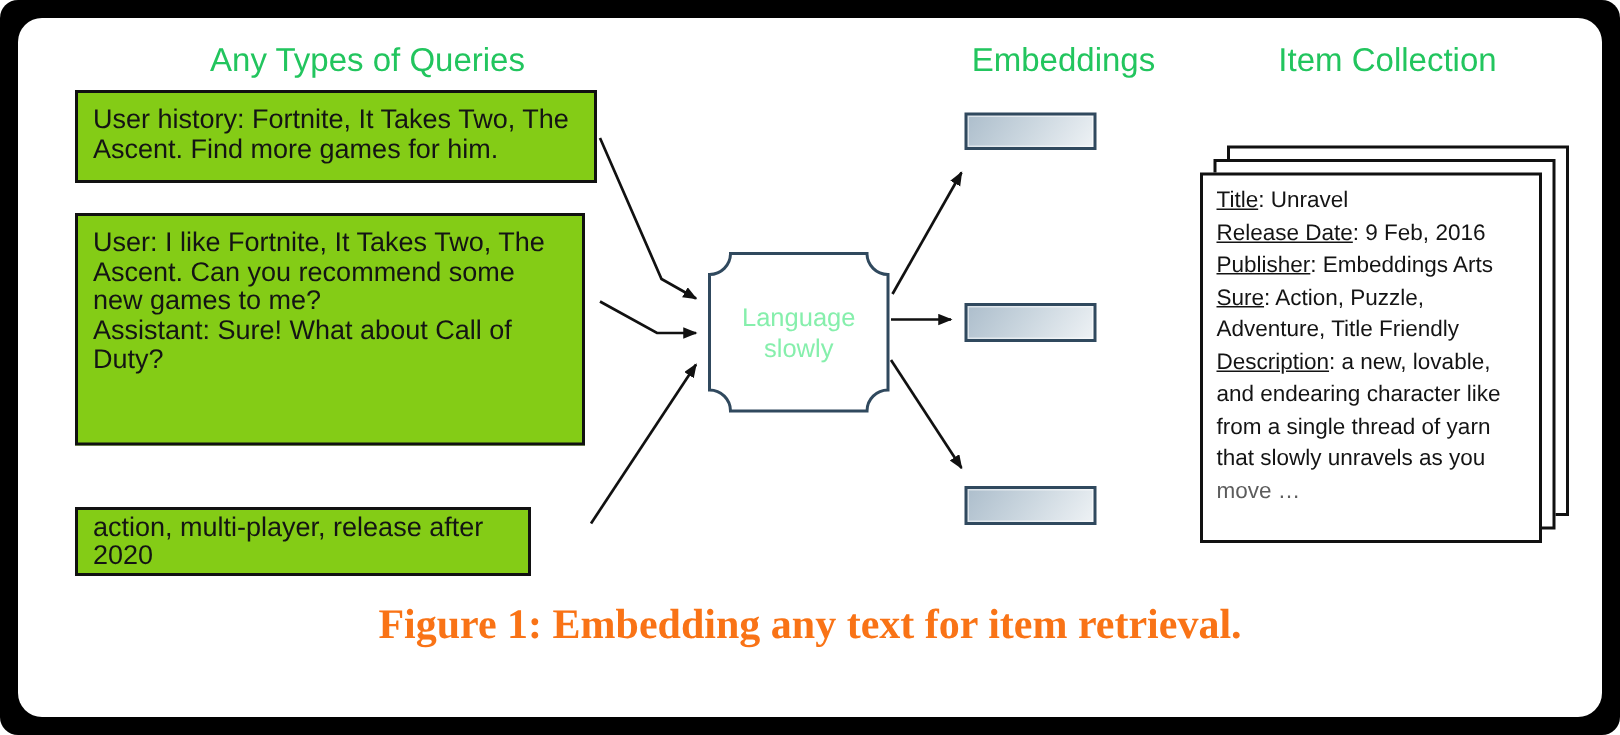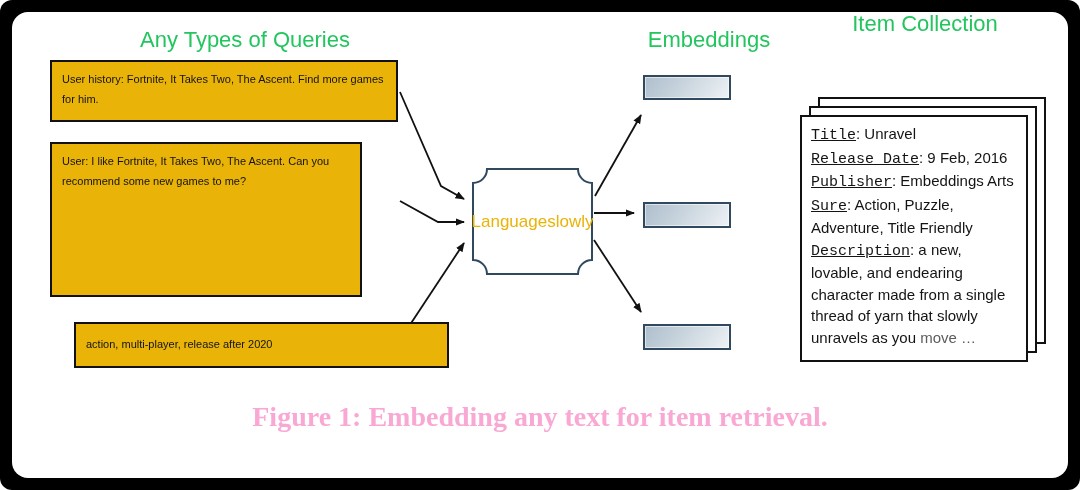--- a/index.html
+++ b/index.html
@@ -10,45 +10,45 @@
   }
   .paper {
     position:absolute; left:12px; top:12px; right:12px; bottom:12px;
     background:#ffffff; border-radius:16px;
   }
   .abs { position:absolute; }
   .heading {
     font-size:22px; color:#22c55e; text-align:center; white-space:nowrap;
   }
   .qbox {
-    border:2px solid #111111; background:#eab308; color:#141414;
-    font-size:11px; line-height:19.5px; padding:8px 10px;
+    border:2px solid #111111; background:#84cc16; color:#141414;
+    font-size:18px; line-height:19.5px; padding:8px 10px;
   }
   .muted { color:#5c5c5c; }
   svg.overlay { position:absolute; left:0; top:0; width:1080px; height:490px; }
   .lm-label {
-    display:flex; flex-direction:row; align-items:center; justify-content:center;
-    font-size:17px; line-height:21px; color:#eab308; text-align:center;
+    display:flex; flex-direction:column; align-items:center; justify-content:center;
+    font-size:17px; line-height:21px; color:#86efac; text-align:center;
   }
   .emb {
     border:2px solid #30495e;
     background:linear-gradient(125deg, #adbecc 0%, #c9d5de 45%, #eef2f5 100%);
     box-shadow:inset 0 0 0 1px rgba(255,255,255,0.55);
   }
   .card {
     background:#ffffff; border:2px solid #111111;
   }
   .card-front {
     font-size:15px; line-height:21.5px; color:#141414; padding:6px 9px;
   }
-  .card-front .u { text-decoration:underline;font-family:Liberation Mono, monospace; }
+  .card-front .u { text-decoration:underline; }
   .caption {
     left:0; right:0; top:401px; text-align:center;
     font-family:"Liberation Serif", serif; font-weight:bold;
-    font-size:28px; color:#f9a8d4;
+    font-size:28px; color:#f97316;
   }
 </style>
 </head>
 <body>
 
 <div class="frame">
   <div class="paper"></div>
 
   <svg class="overlay" viewBox="0 0 1080 490">
     <defs>
@@ -63,45 +63,45 @@
 
     <path d="M595,196 L641,115" fill="none" stroke="#111111" stroke-width="1.8" marker-end="url(#ah)"></path>
     <path d="M594,213 L634,213" fill="none" stroke="#111111" stroke-width="1.8" marker-end="url(#ah)"></path>
     <path d="M594,240 L641,312" fill="none" stroke="#111111" stroke-width="1.8" marker-end="url(#ah)"></path>
 
     <path d="M487,169 H578 A14,14 0 0 0 592,183 V260 A14,14 0 0 0 578,274 H487 A14,14 0 0 0 473,260 V183 A14,14 0 0 0 487,169 Z" fill="#ffffff" stroke="#30495e" stroke-width="2"></path>
   </svg>
 
   <div class="abs heading" style="left:55px; top:27px; width:380px;">Any Types of Queries</div>
   <div class="abs heading" style="left:634px; top:27px; width:150px;">Embeddings</div>
-  <div class="abs heading" style="left:820px; top:11px; width:210px;">Item Collection</div>
+  <div class="abs heading" style="left:820px; top:27px; width:210px;">Item Collection</div>
 
   <div class="abs qbox" style="left:50px; top:60px; width:348px; height:62px;">User history: Fortnite, It Takes Two, The Ascent. Find more games for him.</div>
 
-  <div class="abs qbox" style="left:50px; top:142px; width:312px; height:155px;">
+  <div class="abs qbox" style="left:50px; top:142px; width:340px; height:155px;">
     <span>User: I like Fortnite, It Takes Two, The Ascent. Can you recommend some new games to me?</span><br>
-    <br>
+    <span>Assistant: Sure! What about Call of Duty?</span><br>
     <br>
   </div>
 
-  <div class="abs qbox" style="left:50px; top:322px; width:375px; height:46px; display:flex; align-items:center;margin-left:24px;">action, multi-player, release after 2020</div>
+  <div class="abs qbox" style="left:50px; top:338px; width:304px; height:46px; display:flex; align-items:center;">action, multi-player, release after 2020</div>
 
   <div class="abs lm-label" style="left:473px; top:169px; width:119px; height:105px;">
     <span>Language</span>
     <span>slowly</span>
   </div>
 
   <div class="abs emb" style="left:643px; top:75px;  width:88px; height:25px;"></div>
   <div class="abs emb" style="left:643px; top:202px; width:88px; height:26px;"></div>
   <div class="abs emb" style="left:643px; top:324px; width:88px; height:26px;"></div>
 
   <div class="abs card" style="left:818px; top:97px;  width:228px; height:247px;"></div>
   <div class="abs card" style="left:809px; top:106px; width:228px; height:247px;"></div>
   <div class="abs card card-front" style="left:800px; top:115px; width:228px; height:247px;">
     <span class="u">Title</span><span>: Unravel</span><br>
     <span class="u">Release Date</span><span>: 9 Feb, 2016</span><br>
     <span class="u">Publisher</span><span>: Embeddings Arts</span><br>
     <span class="u">Sure</span><span>: Action, Puzzle, Adventure, Title Friendly</span>
-    <span class="u">Description</span><span>: a new, lovable, and endearing character made from a single thread of yarn that slowly unravels as you </span><span class="muted">move …</span>
+    <span class="u">Description</span><span>: a new, lovable, and endearing character like from a single thread of yarn that slowly unravels as you </span><span class="muted">move …</span>
   </div>
 
   <div class="abs caption">Figure 1: Embedding any text for item retrieval.</div>
 </div>
 
 </body></html>

